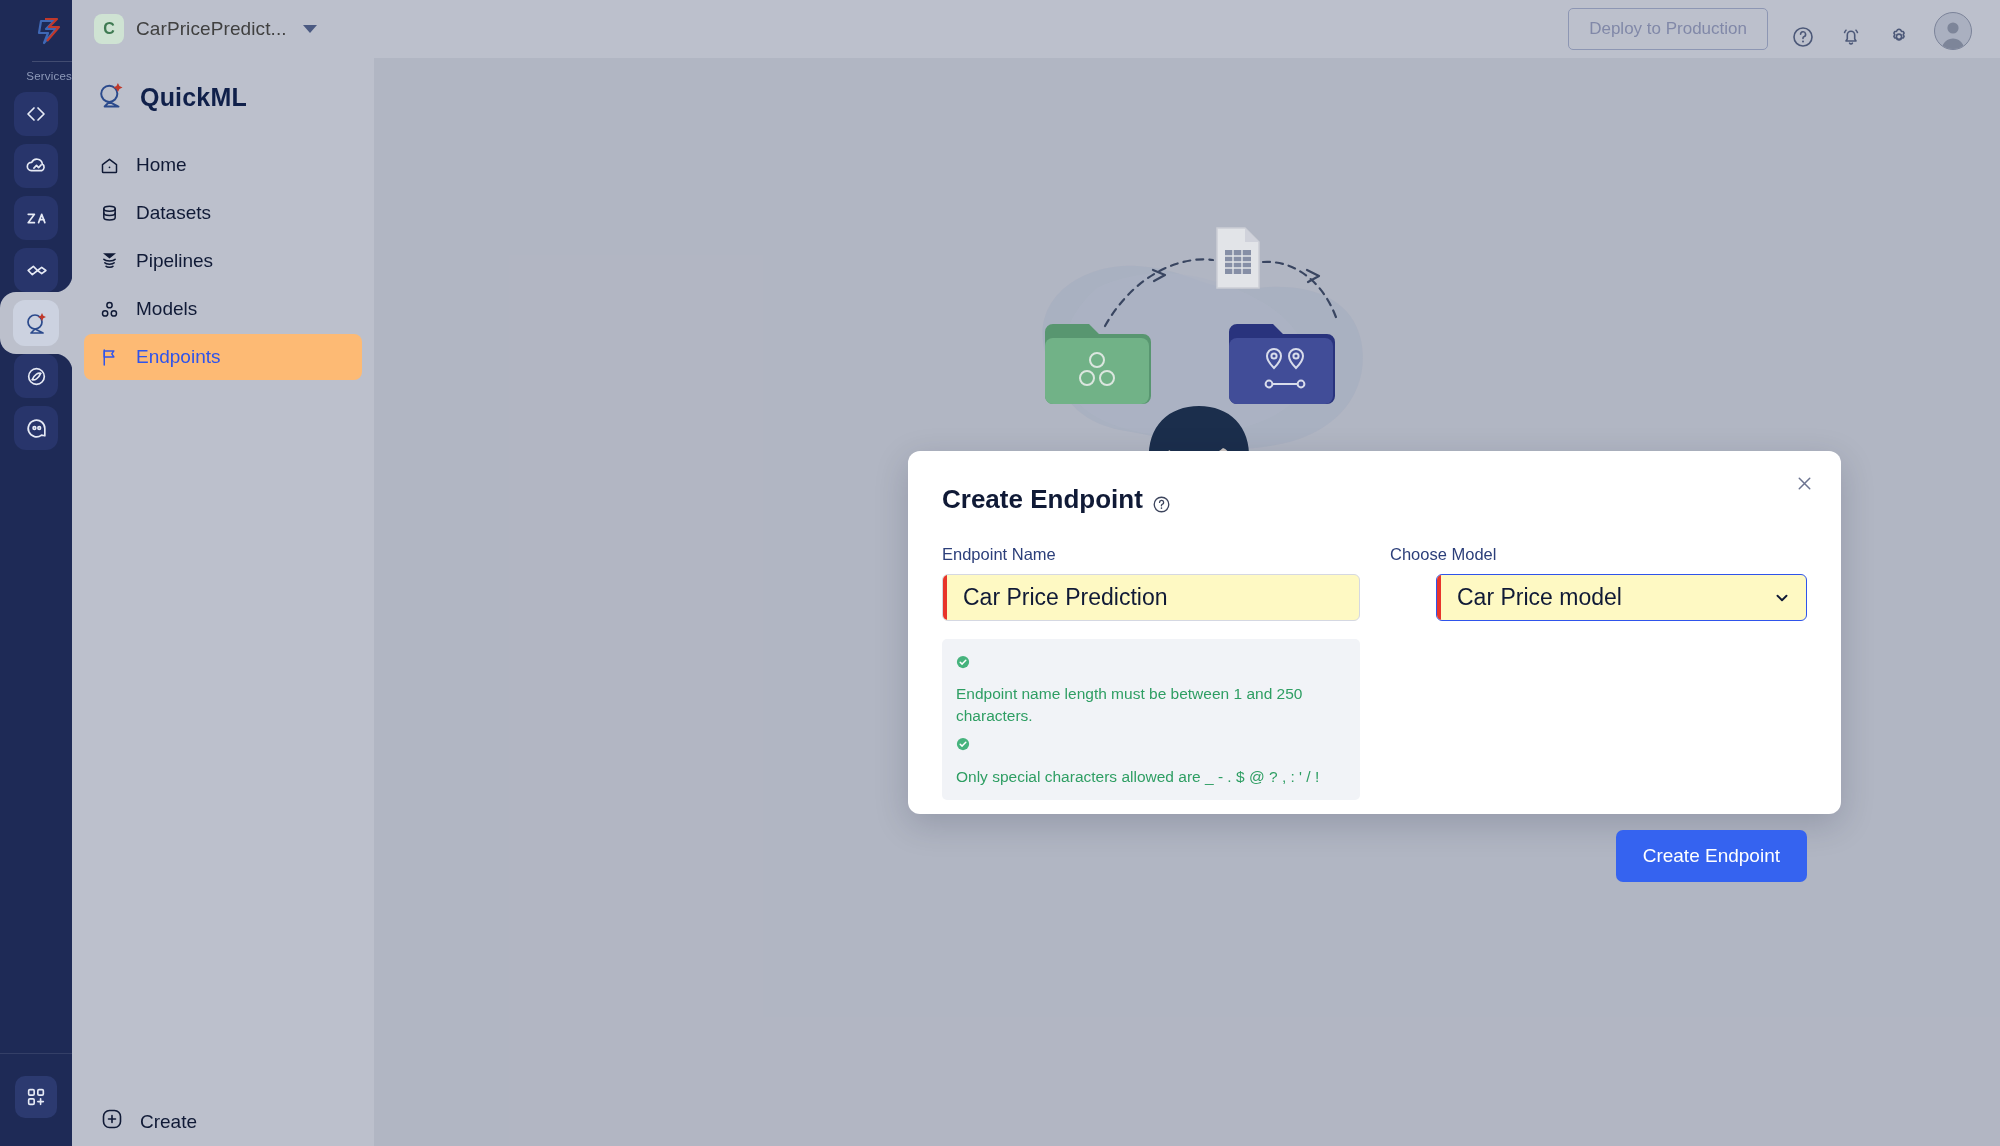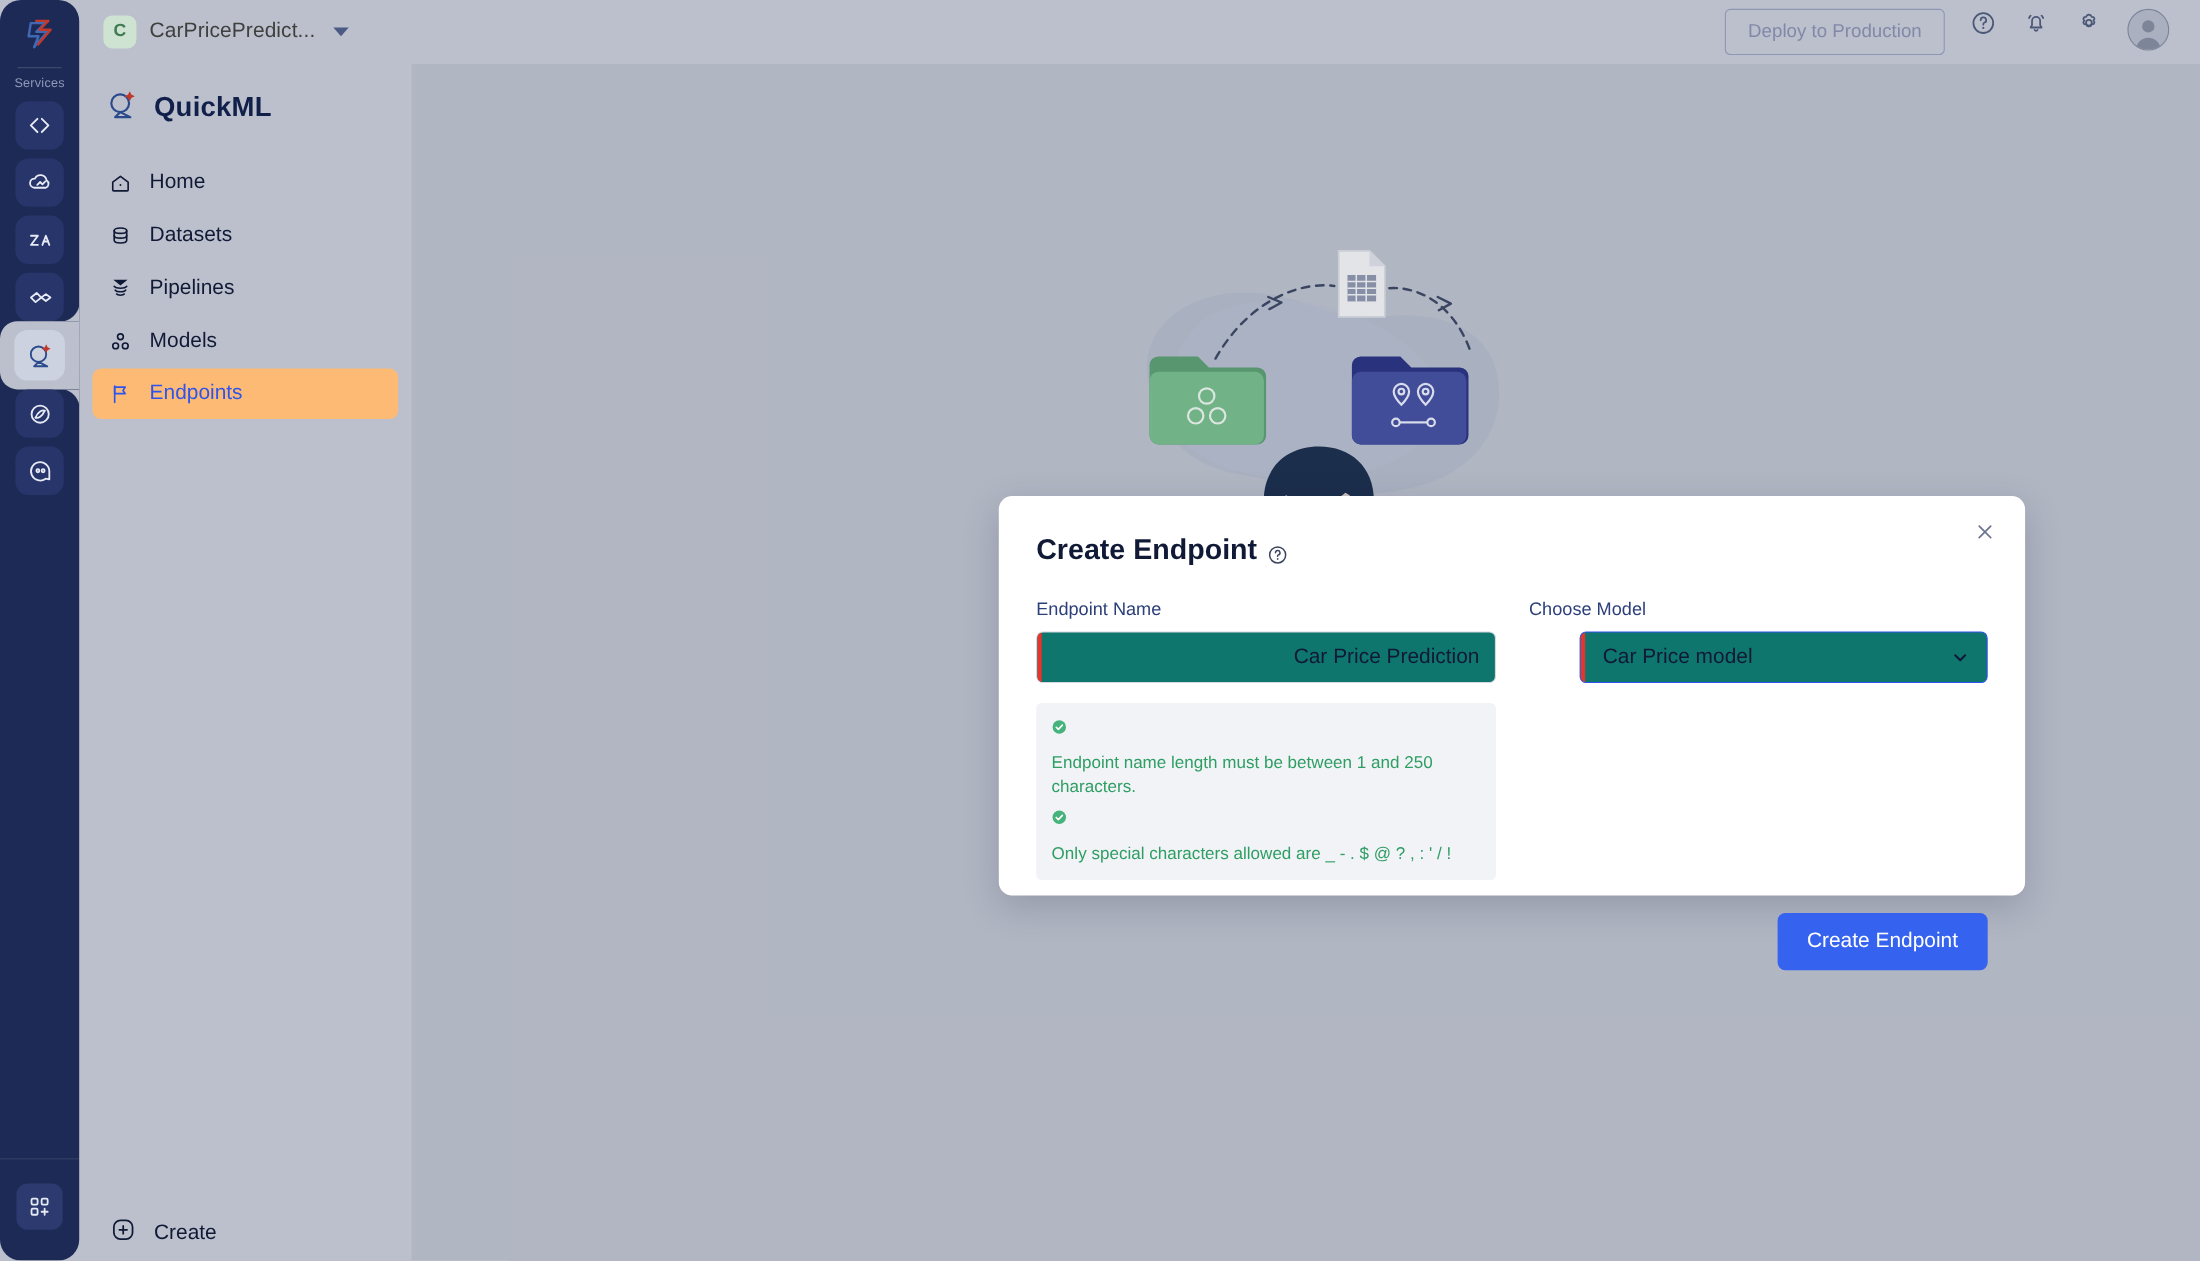--- a/index.html
+++ b/index.html
@@ -10,21 +10,21 @@
     background: #bcc0cc;
   }
   .app { position: relative; width: 2000px; height: 1146px; display: flex; }
 
   
   .rail {
     width: 72px; height: 1146px;
     background: #1e2a56;
     position: relative;
     flex: 0 0 72px;
-    display: flex; flex-direction: column; align-items: center; border-radius: 19px;
+    display: flex; flex-direction: column; align-items: flex-end;
   }
   .rail-logo { margin-top: 9px; width: 46px; height: 46px; display:flex; align-items:center; justify-content:center; }
   .rail-divider { width: 40px; height: 1px; background: rgba(255,255,255,.16); margin: 6px 0 6px 0; }
   .rail-services-label {
     font-size: 11.5px; color: #8e9ab9; letter-spacing: .2px; margin-top: 2px; margin-bottom: 10px;
   }
   .rail-icons { display: flex; flex-direction: column; align-items: center; gap: 8px; width: 72px; }
   .rail-btn {
     width: 44px; height: 44px; border-radius: 12px;
     background: #28356b;
@@ -77,21 +77,21 @@
   .proj-avatar {
     width: 30px; height: 30px; border-radius: 8px; background: #cfe3d3;
     color: #3f7a52; font-size: 16px; font-weight: 600;
     display:flex; align-items:center; justify-content:center;
   }
   .proj-name { font-size: 19px; color: #404040; letter-spacing: .1px; }
   .caret-down {
     width:0;height:0;border-left:7px solid transparent;border-right:7px solid transparent;
     border-top:8px solid #4b5a82; margin-left: 4px;
   }
-  .topbar-right { margin-left: auto; display: flex; align-items: flex-start; gap: 22px; }
+  .topbar-right { margin-left: auto; display: flex; align-items: flex-end; gap: 22px; }
   .deploy-btn {
     border: 1px solid #8d96b3; border-radius: 5px;
     color: #8188a8; font-size: 17px;
     padding: 10px 20px; background: transparent; cursor: not-allowed;
   }
   .tb-icon { width: 26px; height: 26px; display:flex; align-items:center; justify-content:center; cursor:pointer; }
   .avatar-circle {
     width: 38px; height: 38px; border-radius: 50%;
     background: #aab0c0; border: 1.5px solid #7b8399;
     display:flex; align-items:flex-end; justify-content:center; overflow:hidden;
@@ -158,23 +158,23 @@
   .modal-title {
     display:flex; align-items:center; gap: 9px;
     padding-top: 33px; font-size: 26px; font-weight: 700; color: #101a36;
   }
   .q-ico { width: 19px; height: 19px; opacity: .85; }
   .fields { display: flex; gap: 30px; margin-top: 30px; }
   .field { width: 418px; }
   .field-label { font-size: 16.5px; color: #2c3f7a; margin-bottom: 10px; }
   .ctl {
     height: 47px; border: 1px solid #d5d8e2; border-radius: 6px;
-    background: #0f766e; display:flex; align-items:center;
+    background: #fef9c3; display:flex; align-items:center;
     padding: 0 14px; position: relative; overflow: hidden;
-    font-size: 19px; color: #101a36; justify-content: flex-end;
+    font-size: 23px; color: #101a36;
   }
   .ctl::before {
     content:""; position:absolute; left:0; top:0; bottom:0; width:4px; background:#e8342a;
   }
   .ctl.select { border: 1.5px solid #2f54eb; margin-left: 46px; }
   .ctl .ctl-val { padding-left: 6px; }
   .chev {
     margin-left: auto; width: 20px; height: 20px;
     display:flex; align-items:center; justify-content:center;
   }

